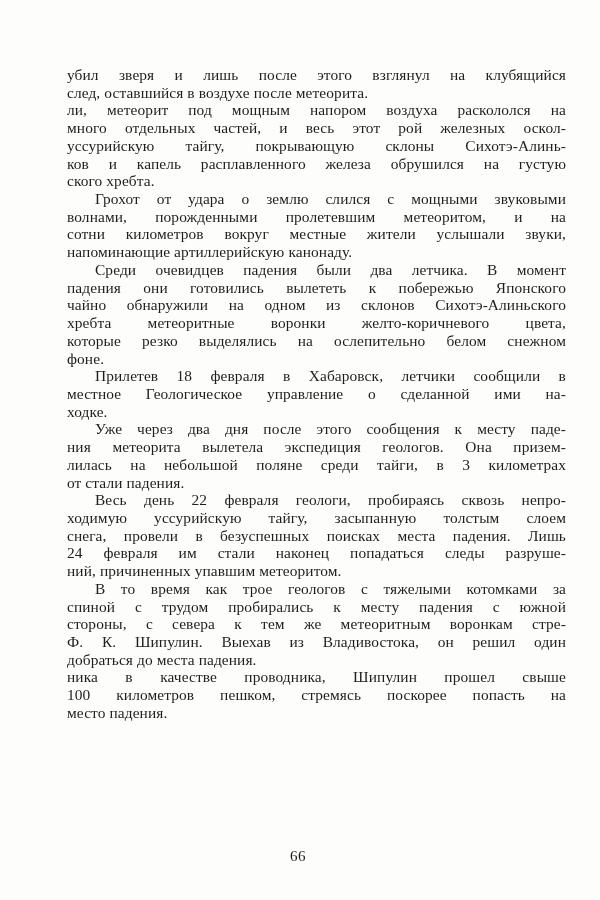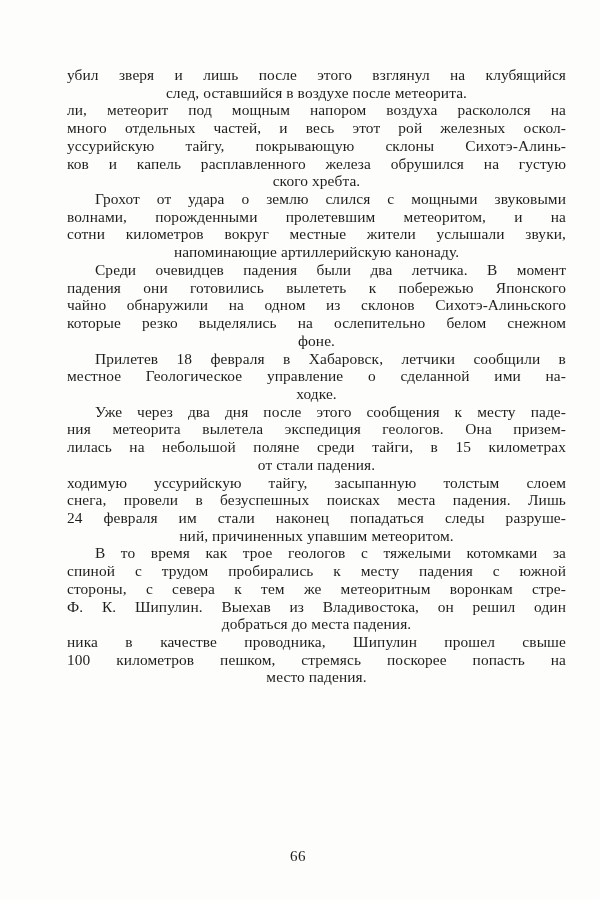--- a/index.html
+++ b/index.html
@@ -25,21 +25,21 @@
     width:499px;
     font-size:15.4px;
     line-height:17.72px;
     letter-spacing:0.1px;
     margin-left:16px;
   }
   .paragraph{margin:0;padding:0;}
   .line{
     height:17.72px;
     white-space:nowrap;
-    text-align:center;
+    text-align:left;
   }
   .line.just{
     text-align:justify;
     text-align-last:justify;
     -moz-text-align-last:justify;
   }
   .line.indent{
     padding-left:28px;
     box-sizing:border-box;
   }
@@ -71,35 +71,37 @@
       <div class="paragraph">
         <div class="line just indent">Грохот от удара о землю слился с мощными звуковыми</div>
         <div class="line just">волнами, порожденными пролетевшим метеоритом, и на</div>
         <div class="line just">сотни километров вокруг местные жители услышали звуки,</div>
         <div class="line">напоминающие артиллерийскую канонаду.</div>
       </div>
       <div class="paragraph">
         <div class="line just indent">Среди очевидцев падения были два летчика. В момент</div>
         <div class="line just">падения они готовились вылететь к побережью Японского</div>
         <div class="line just">чайно обнаружили на одном из склонов Сихотэ-Алиньского</div>
+        <div class="line just">хребта метеоритные воронки желто-коричневого цвета,</div>
         <div class="line just">которые резко выделялись на ослепительно белом снежном</div>
         <div class="line">фоне.</div>
       </div>
       <div class="paragraph">
         <div class="line just indent">Прилетев 18 февраля в Хабаровск, летчики сообщили в</div>
         <div class="line just">местное Геологическое управление о сделанной ими на-</div>
         <div class="line">ходке.</div>
       </div>
       <div class="paragraph">
         <div class="line just indent">Уже через два дня после этого сообщения к месту паде-</div>
         <div class="line just">ния метеорита вылетела экспедиция геологов. Она призем-</div>
-        <div class="line just">лилась на небольшой поляне среди тайги, в 15 километрах</div>
+        <div class="line just">лилась на небольшой поляне среди тайги, в 3 километрах</div>
         <div class="line">от стали падения.</div>
       </div>
       <div class="paragraph">
+        <div class="line just indent">Весь день 22 февраля геологи, пробираясь сквозь непро-</div>
         <div class="line just">ходимую уссурийскую тайгу, засыпанную толстым слоем</div>
         <div class="line just">снега, провели в безуспешных поисках места падения. Лишь</div>
         <div class="line just">24 февраля им стали наконец попадаться следы разруше-</div>
         <div class="line">ний, причиненных упавшим метеоритом.</div>
       </div>
       <div class="paragraph">
         <div class="line just indent">В то время как трое геологов с тяжелыми котомками за</div>
         <div class="line just">спиной с трудом пробирались к месту падения с южной</div>
         <div class="line just">стороны, с севера к тем же метеоритным воронкам стре-</div>
         <div class="line just">Ф. К. Шипулин. Выехав из Владивостока, он решил один</div>

